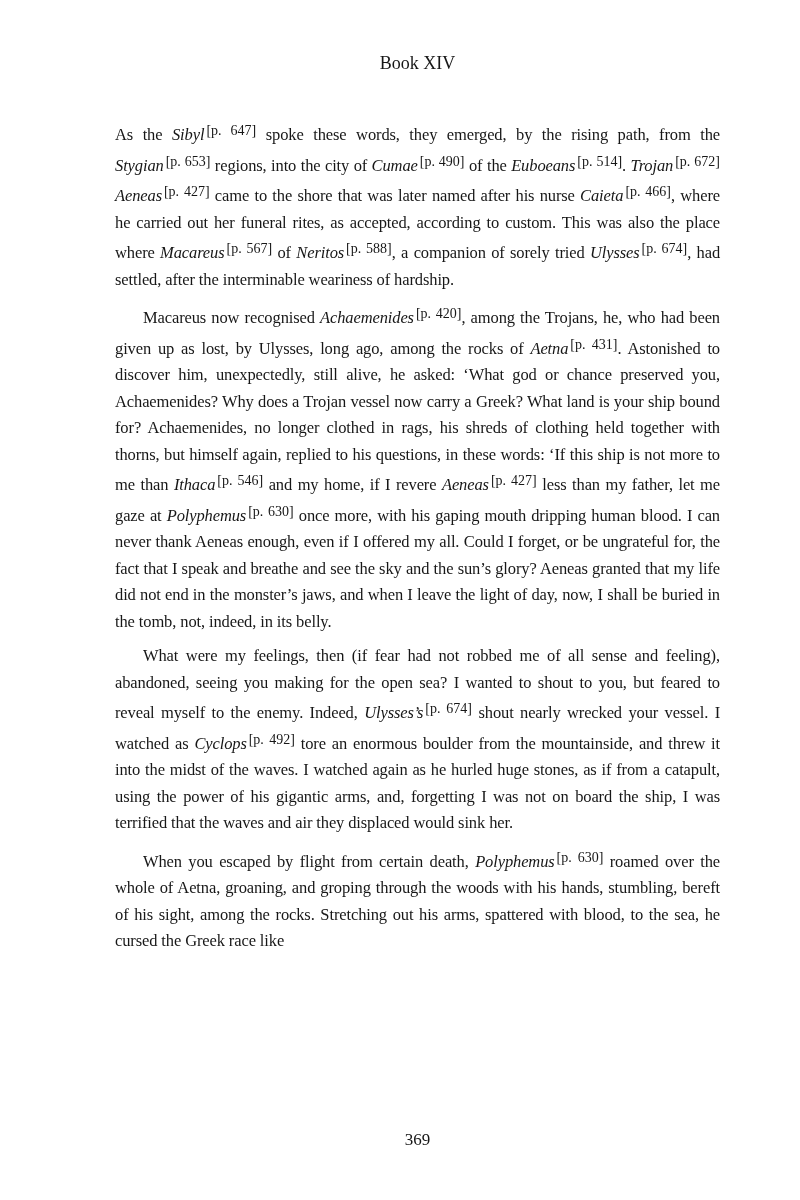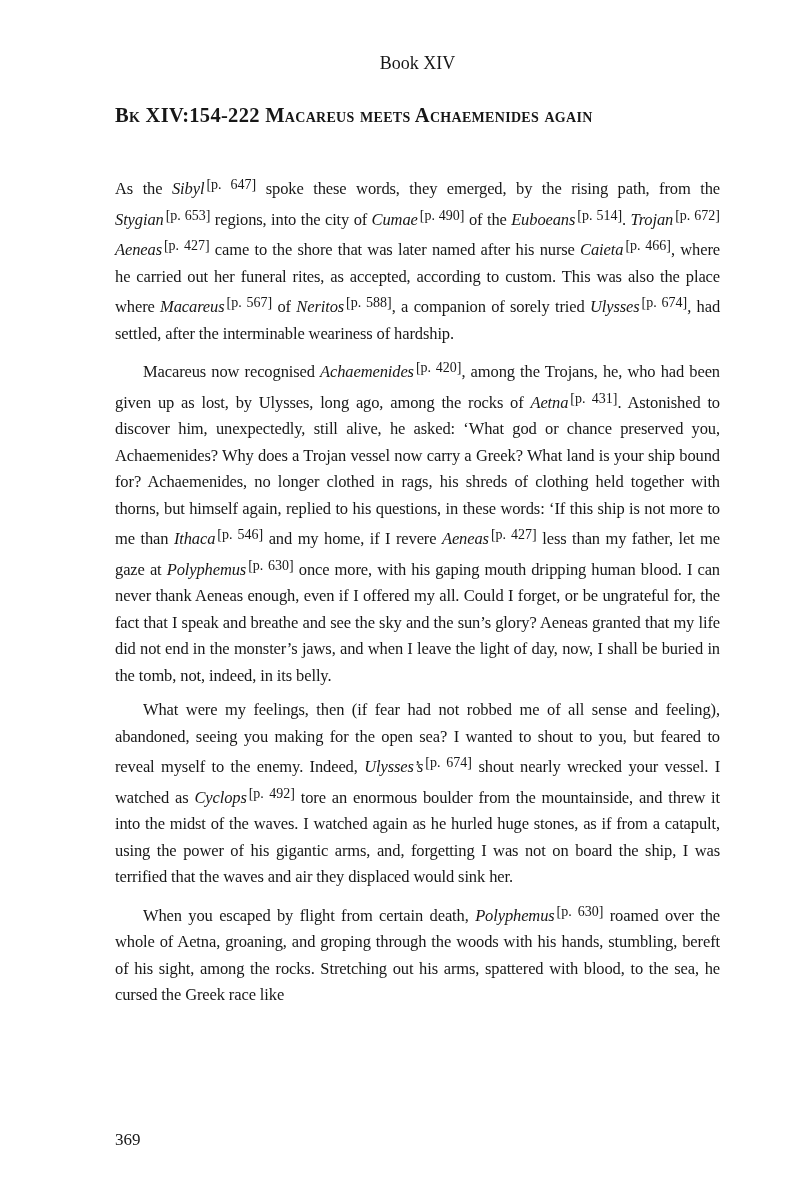--- a/index.html
+++ b/index.html
@@ -50,31 +50,31 @@
     letter-spacing: 0;
     vertical-align: 5px;
     margin-left: 2px;
     white-space: nowrap;
   }
   .page-number {
     position: absolute;
     left: 115px;
     right: 80px;
     bottom: 50px;
+    text-align: center;
     font-size: 17px;
     line-height: 20px;
   }
 </style>
 </head>
 <body>
 
 <div class="page">
   <div class="column">
     <div class="running-header">Book XIV</div>
-    <div class="section-heading">Bk XIV:154-222 Macareus meets Achaemenides again</div>
     <div class="body-text">
       <p><span class="seg-n">As the </span><span class="seg-i">Sibyl</span><span class="seg-r">[p. 647]</span><span class="seg-n"> spoke these words, they emerged, by the rising path, from the </span><span class="seg-i">Stygian</span><span class="seg-r">[p. 653]</span><span class="seg-n"> regions, into the city of </span><span class="seg-i">Cumae</span><span class="seg-r">[p. 490]</span><span class="seg-n"> of the </span><span class="seg-i">Euboeans</span><span class="seg-r">[p. 514]</span><span class="seg-n">. </span><span class="seg-i">Trojan</span><span class="seg-r">[p. 672]</span><span class="seg-n"> </span><span class="seg-i">Aeneas</span><span class="seg-r">[p. 427]</span><span class="seg-n"> came to the shore that was later named after his nurse </span><span class="seg-i">Caieta</span><span class="seg-r">[p. 466]</span><span class="seg-n">, where he carried out her funeral rites, as accepted, according to custom. This was also the place where </span><span class="seg-i">Macareus</span><span class="seg-r">[p. 567]</span><span class="seg-n"> of </span><span class="seg-i">Neritos</span><span class="seg-r">[p. 588]</span><span class="seg-n">, a companion of sorely tried </span><span class="seg-i">Ulysses</span><span class="seg-r">[p. 674]</span><span class="seg-n">, had settled, after the interminable weariness of hardship.</span></p>
       <p class="indented"><span class="seg-n">Macareus now recognised </span><span class="seg-i">Achaemenides</span><span class="seg-r">[p. 420]</span><span class="seg-n">, among the Trojans, he, who had been given up as lost, by Ulysses, long ago, among the rocks of </span><span class="seg-i">Aetna</span><span class="seg-r">[p. 431]</span><span class="seg-n">. Astonished to discover him, unexpectedly, still alive, he asked: ‘What god or chance preserved you, Achaemenides? Why does a Trojan vessel now carry a Greek? What land is your ship bound for? Achaemenides, no longer clothed in rags, his shreds of clothing held together with thorns, but himself again, replied to his questions, in these words: ‘If this ship is not more to me than </span><span class="seg-i">Ithaca</span><span class="seg-r">[p. 546]</span><span class="seg-n"> and my home, if I revere </span><span class="seg-i">Aeneas</span><span class="seg-r">[p. 427]</span><span class="seg-n"> less than my father, let me gaze at </span><span class="seg-i">Polyphemus</span><span class="seg-r">[p. 630]</span><span class="seg-n"> once more, with his gaping mouth dripping human blood. I can never thank Aeneas enough, even if I offered my all. Could I forget, or be ungrateful for, the fact that I speak and breathe and see the sky and the sun’s glory? Aeneas granted that my life did not end in the monster’s jaws, and when I leave the light of day, now, I shall be buried in the tomb, not, indeed, in its belly.</span></p>
       <p class="indented"><span class="seg-n">What were my feelings, then (if fear had not robbed me of all sense and feeling), abandoned, seeing you making for the open sea? I wanted to shout to you, but feared to reveal myself to the enemy. Indeed, </span><span class="seg-i">Ulysses’s</span><span class="seg-r">[p. 674]</span><span class="seg-n"> shout nearly wrecked your vessel. I watched as </span><span class="seg-i">Cyclops</span><span class="seg-r">[p. 492]</span><span class="seg-n"> tore an enormous boulder from the mountainside, and threw it into the midst of the waves. I watched again as he hurled huge stones, as if from a catapult, using the power of his gigantic arms, and, forgetting I was not on board the ship, I was terrified that the waves and air they displaced would sink her.</span></p>
       <p class="indented"><span class="seg-n">When you escaped by flight from certain death, </span><span class="seg-i">Polyphemus</span><span class="seg-r">[p. 630]</span><span class="seg-n"> roamed over the whole of Aetna, groaning, and groping through the woods with his hands, stumbling, bereft of his sight, among the rocks. Stretching out his arms, spattered with blood, to the sea, he cursed the Greek race like</span></p>
     </div>
   </div>
   <div class="page-number">369</div>
 </div>
 

